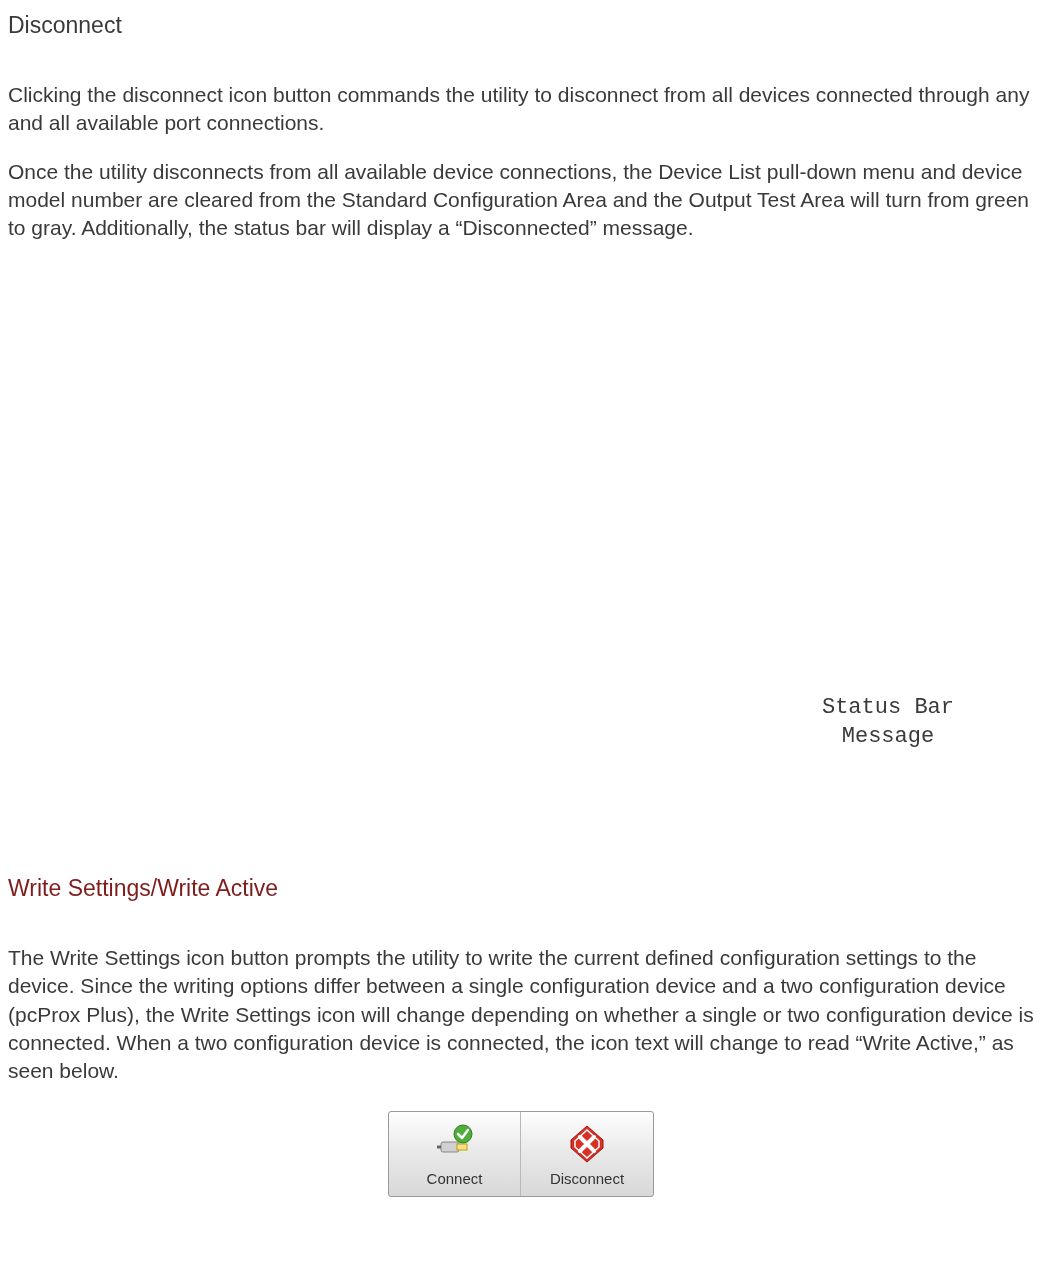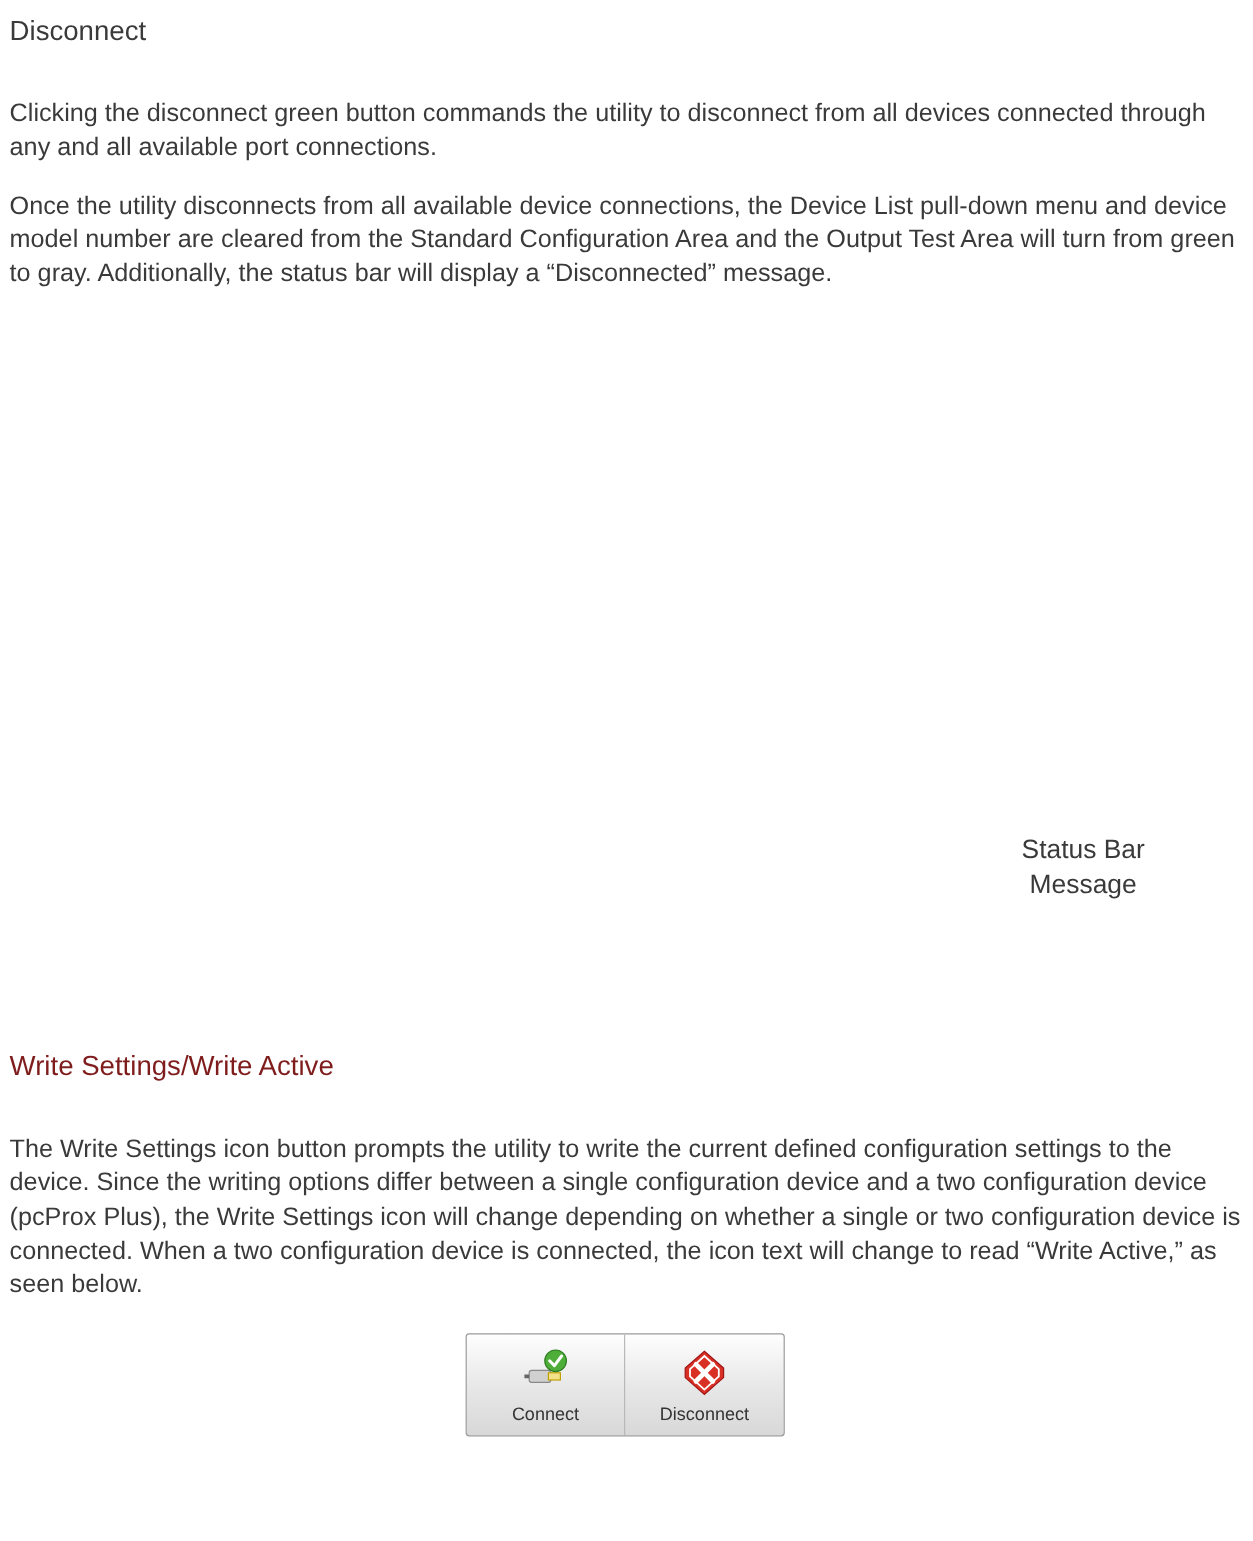--- a/index.html
+++ b/index.html
@@ -22,20 +22,21 @@
       margin-bottom: 40px;
       color: #3a3a3a;
     }
     .para {
       margin-bottom: 20px;
       color: #3a3a3a;
     }
     .spacer-large {
       height: 450px;
       position: relative;
+      font-family: Liberation Mono, monospace;
     }
     .status-bar-label {
       position: absolute;
       right: 80px;
       top: 430px;
       text-align: center;
       font-size: 22px;
       color: #3a3a3a;
       line-height: 1.35;
     }
@@ -84,21 +85,21 @@
       justify-content: center;
     }
     svg {
       display: block;
     }
   </style>
 </head>
 <body>
 
 <div class="heading">Disconnect</div>
-<div class="para">Clicking the disconnect green button commands the utility to disconnect from all devices connected through any and all available port connections.</div>
+<div class="para">Clicking the disconnect icon button commands the utility to disconnect from all devices connected through any and all available port connections.</div>
 <div class="para">Once the utility disconnects from all available device connections, the Device List pull-down menu and device model number are cleared from the Standard Configuration Area and the Output Test Area will turn from green to gray. Additionally, the status bar will display a “Disconnected”  message.</div>
 
 <div class="spacer-large">
   <div class="status-bar-label">
     <span>Status Bar</span><br>
     <span>Message</span>
   </div>
 </div>
 
 <div class="heading2">Write Settings/Write Active</div>

